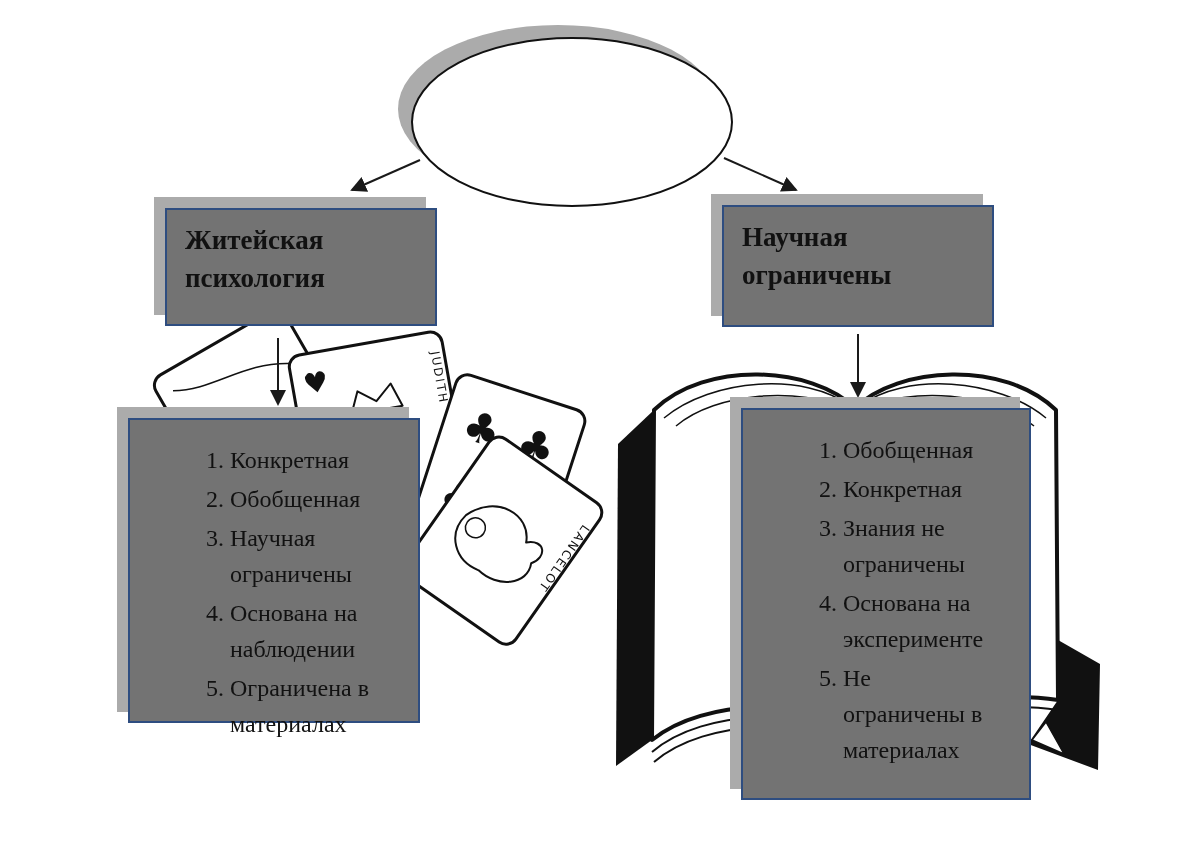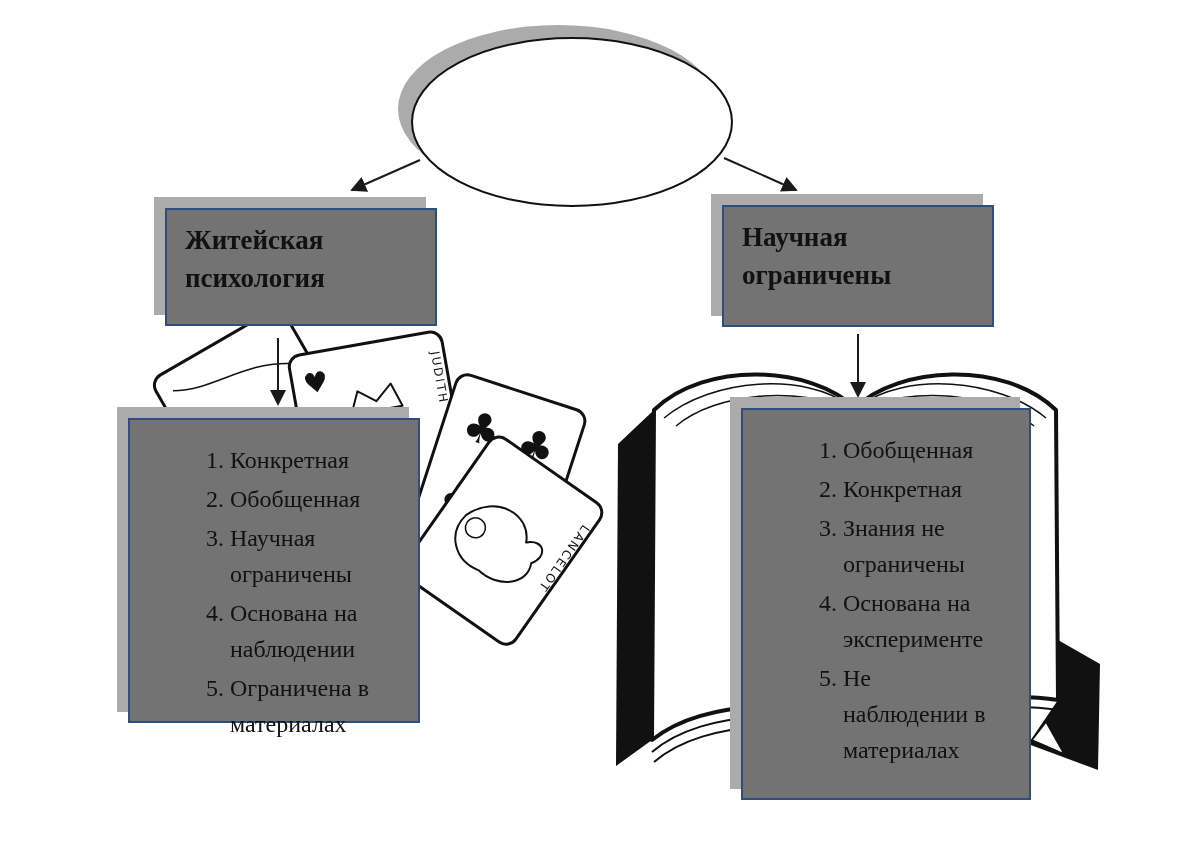--- a/index.html
+++ b/index.html
@@ -119,18 +119,18 @@
   <div class="box list-box" id="right-list-box">
     <ol>
 
     <li>Обобщенная</li>
         <li>Конкретная</li>
         <li>Знания не
 ограничены</li>
         <li>Основана на
 эксперименте</li>
         <li>Не
-наблюдении в
+ограничены в
 материалах</li>
       </ol>
   </div>
 
 </div>
 
 </body></html>

